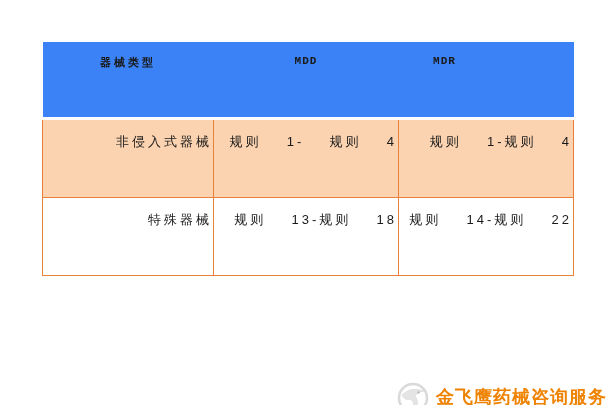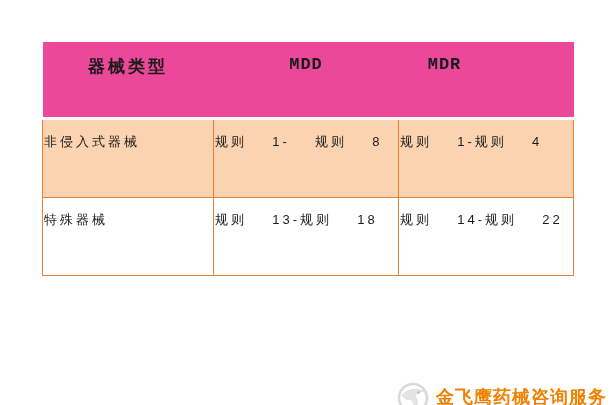--- a/index.html
+++ b/index.html
@@ -9,39 +9,39 @@
     overflow:hidden;
   }
   .rule-table{
     position:absolute;left:42px;top:42px;width:531px;
     border-collapse:collapse;table-layout:fixed;
   }
   .rule-table col.c1{width:171px;}
   .rule-table col.c2{width:185px;}
   .rule-table col.c3{width:175px;}
   .rule-table th{
-    background:#ec4899;
+    background:#3b82f6;
     height:61px;
     vertical-align:top;
     padding-top:13px;
     text-align:center;
-    font-size:17px;
+    font-size:11px;
     color:#1a1a1a;
     border:none;
     border-bottom:3px solid #ffffff;
     font-weight:bold;
     letter-spacing:3px;
   }
   .rule-table th.th-en{font-weight:bold;letter-spacing:1px;font-family:Liberation Mono, monospace;}
   .rule-table th.th-mdr{padding-right:84px;}
   .rule-table td{
     height:63px;
     vertical-align:top;
     padding-top:13px;
-    text-align:left;
+    text-align:right;
     font-size:13px;
     color:#1a1a1a;
     letter-spacing:3px;
     word-spacing:6px;
     border:1px solid #E8823B;
     white-space:pre;
   }
   .rule-table tr.stripe td{background:#FBD3B0;}
   .rule-table tr.plain td{background:#ffffff;}
   .rule-table td.bold-num{font-weight:normal;}
@@ -72,21 +72,21 @@
   <thead>
     <tr>
       <th>器械类型</th>
       <th class="th-en">MDD</th>
       <th class="th-en th-mdr">MDR</th>
     </tr>
   </thead>
   <tbody>
     <tr class="stripe">
       <td>非侵入式器械</td>
-      <td>规则  1-  规则  8</td>
+      <td>规则  1-  规则  4</td>
       <td>规则  1-规则  4</td>
     </tr>
     <tr class="plain">
       <td>特殊器械</td>
       <td>规则  13-规则  18</td>
       <td class="bold-num">规则  14-规则  22</td>
     </tr>
   </tbody>
 </table>
 

